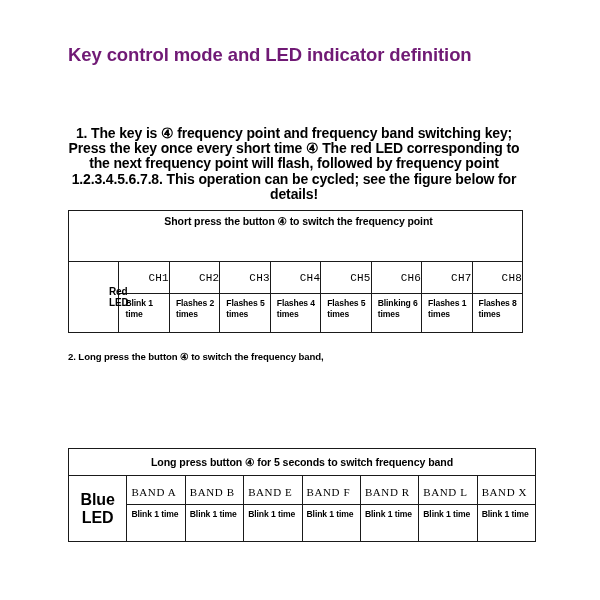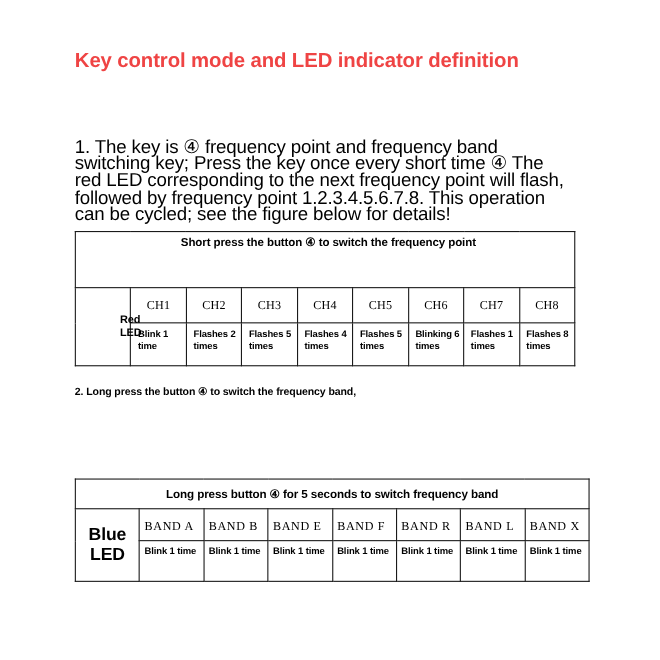--- a/index.html
+++ b/index.html
@@ -22,35 +22,36 @@
     height: 600px;
   }
 
   
   .title {
     position: absolute;
     left: 68px;
     top: 44px;
     font-size: 18.5px;
     font-weight: bold;
-    color: #ef4444;
+    color: #701a75;
     letter-spacing: -0.1px;
     white-space: nowrap;
   }
 
   
   .para-1 {
     position: absolute;
     left: 68px;
     top: 126px;
     width: 452px;
-    font-size: 17px;
-    font-weight: normal;
+    font-size: 14px;
+    font-weight: bold;
     line-height: 15.2px;
     letter-spacing: -0.15px;
+    text-align: center;
   }
 
   .para-2 {
     position: absolute;
     left: 68px;
     top: 350px;
     width: 452px;
     font-size: 9.6px;
     font-weight: bold;
     line-height: 14px;
@@ -101,40 +102,40 @@
     width: 55px;
     font-size: 10px;
     font-weight: bold;
     text-align: center;
     vertical-align: middle;
     letter-spacing: -0.1px;
     padding-left: 40px;
   }
   #table-red .ch-cell {
     height: 31px;
-    text-align: center;
+    text-align: right;
     vertical-align: middle;
     font-size: 11px;
-    font-family: Liberation Serif, serif;
+    font-family: Liberation Mono, monospace;
     font-weight: normal;
     letter-spacing: 0.2px;
   }
   #table-red .blink-cell {
     height: 34px;
     padding: 4px 0 0 6px;
     font-size: 8.6px;
     font-weight: bold;
     line-height: 11.4px;
     letter-spacing: -0.1px;
   }
 
   
   #table-blue {
     left: 68px;
-    top: 435px;
+    top: 448px;
     width: 468px;
   }
   #table-blue .hdr-cell {
     height: 26px;
     text-align: center;
     vertical-align: middle;
     font-size: 10.6px;
     font-weight: bold;
     letter-spacing: -0.1px;
   }

